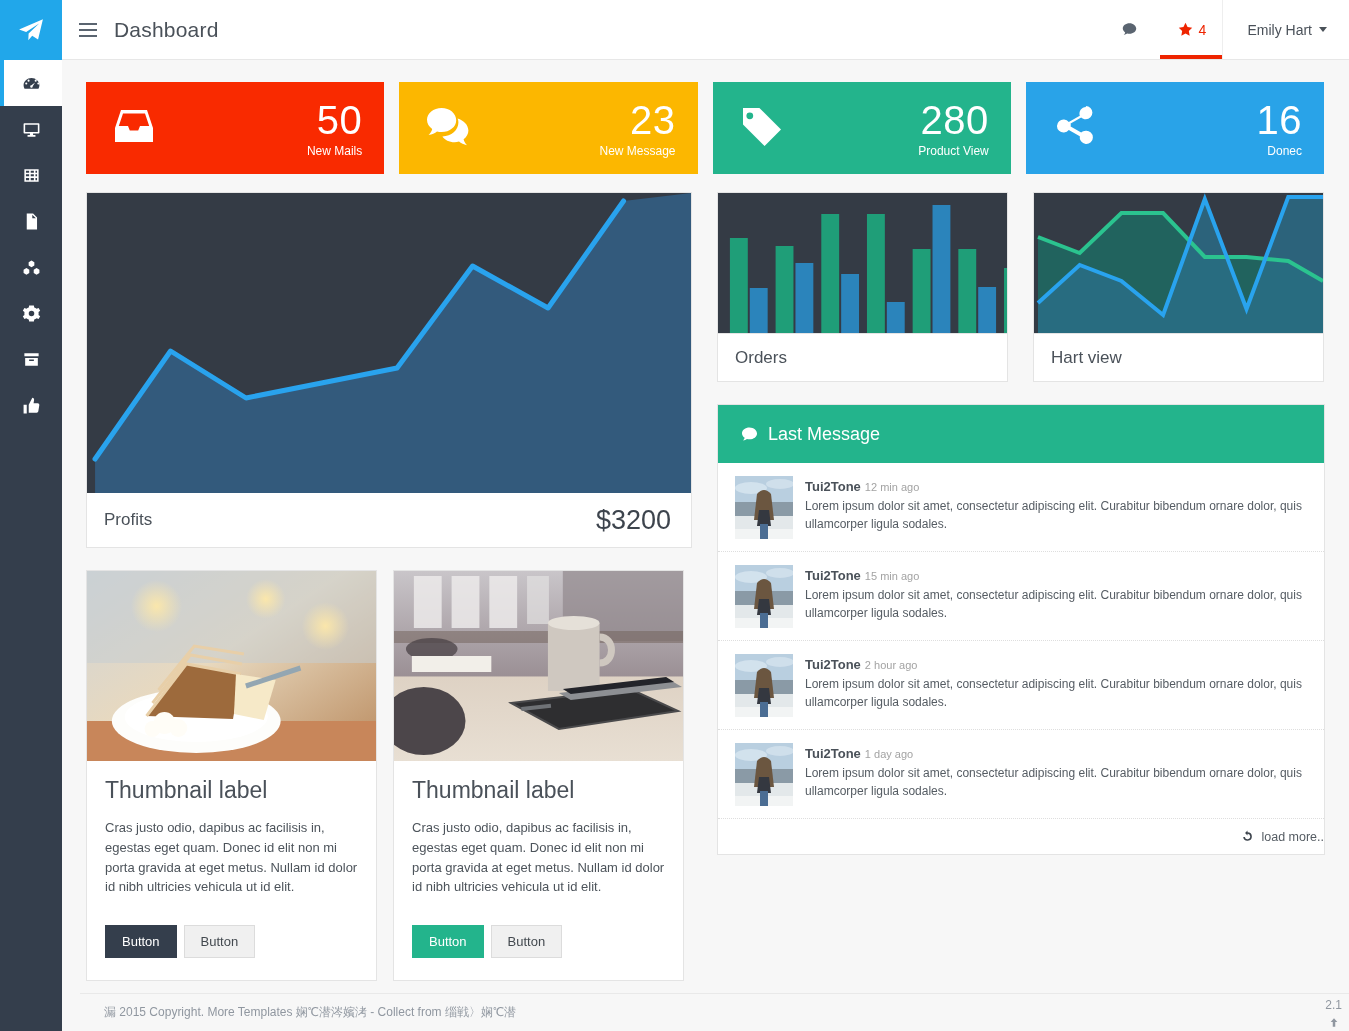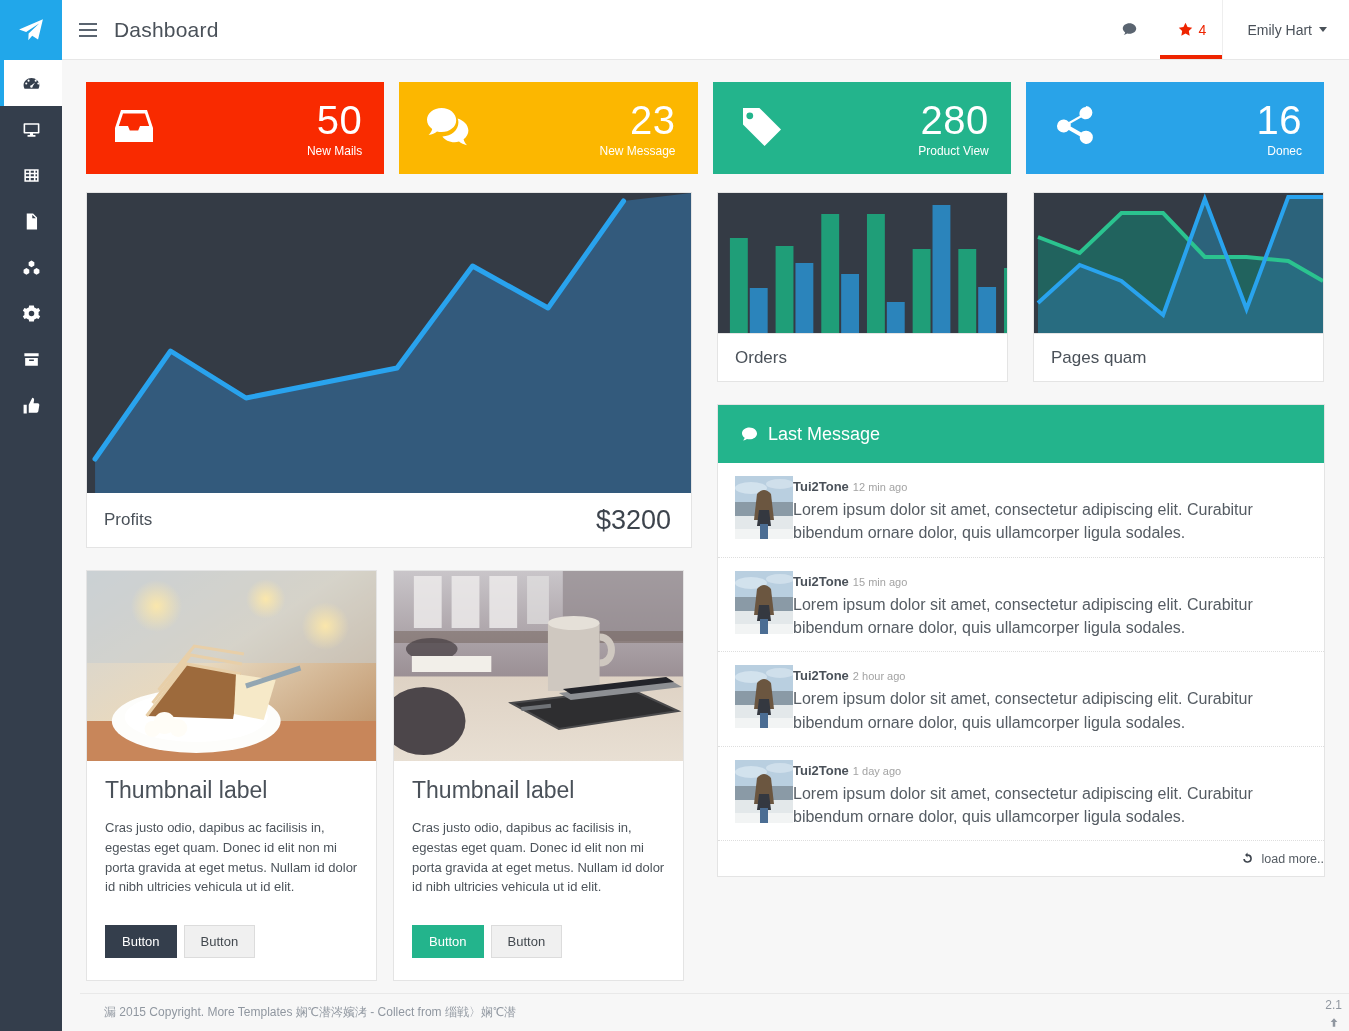--- a/index.html
+++ b/index.html
@@ -149,33 +149,33 @@
   }
 
   
   .lm-head {
     background: #23b48c; color: #fff;
     height: 58px; display: flex; align-items: center; gap: 9px;
     padding: 0 22px; font-size: 18px;
   }
   .lm-head svg { width: 19px; height: 19px; fill: #fff; }
   .msg {
-    display: flex; gap: 0; padding: 13px 20px 12px 17px;
+    display: flex; gap: 12px; padding: 13px 20px 12px 17px;
     border-bottom: 1px dotted #dedede;
   }
   .avatar {
     flex: 0 0 58px; width: 58px; height: 63px;
     overflow: hidden; background: #9fb4c6; position: relative;
   }
   .avatar svg { display: block; width: 100%; height: 100%; }
   .msg-body { flex: 1 1 auto; min-width: 0; }
   .msg-head { line-height: 1.2; margin-bottom: 3px; }
   .msg-user { font-size: 13px; font-weight: bold; color: #4a5159; }
   .msg-time { font-size: 11px; color: #a3a3a3; margin-left: 4px; }
-  .msg-text { font-size: 16px; color: #555c63; line-height: 1.45; }
+  .msg-text { font-size: 12px; color: #555c63; line-height: 1.45; }
   .load-more {
     height: 35px; display: flex; align-items: center; justify-content: flex-end;
     gap: 7px; font-size: 12.5px; color: #555c63;
   }
   .load-more svg { width: 13px; height: 13px; fill: #3d444d; }
 
   
   .thumbs { gap: 16px; }
   .thumb { flex: 0 0 291px; width: 291px; }
   .thumb-img { height: 190px; overflow: hidden; position: relative; }
@@ -485,21 +485,21 @@
 
           <div class="panel mini">
             <div class="chart-area">
               <svg viewBox="0 0 291 140" preserveAspectRatio="none">
                 <polygon fill="#1e6b63" opacity=".85" points="4,44 46,60 88,20 130,20 172,64 214,64 256,68 291,88 291,140 4,140"></polygon>
                 <polygon fill="#2a6e88" opacity=".8" points="4,110 46,72 88,88 130,122 172,6 214,116 256,4 291,4 291,140 4,140"></polygon>
                 <polyline fill="none" stroke="#2bc38f" stroke-width="4" points="4,44 46,60 88,20 130,20 172,64 214,64 256,68 291,88"></polyline>
                 <polyline fill="none" stroke="#29a3ee" stroke-width="4" points="4,110 46,72 88,88 130,122 172,6 214,116 256,4 291,4"></polyline>
               </svg>
             </div>
-            <div class="foot">Pages quam</div>
+            <div class="foot">Hart view</div>
           </div>
         </div>
 
         <div class="panel">
           <div class="lm-head">
             <svg viewBox="0 0 24 24">
               <path d="M12 3C6.7 3 2.5 6.3 2.5 10.4c0 2.3 1.3 4.4 3.4 5.8-.2 1-.8 2.3-2 3.5 1.9-.3 3.6-1.1 4.9-2 1 .3 2.1.4 3.2.4 5.3 0 9.5-3.3 9.5-7.4S17.3 3 12 3z"></path>
             </svg>
             <span>Last Message</span>
           </div>

